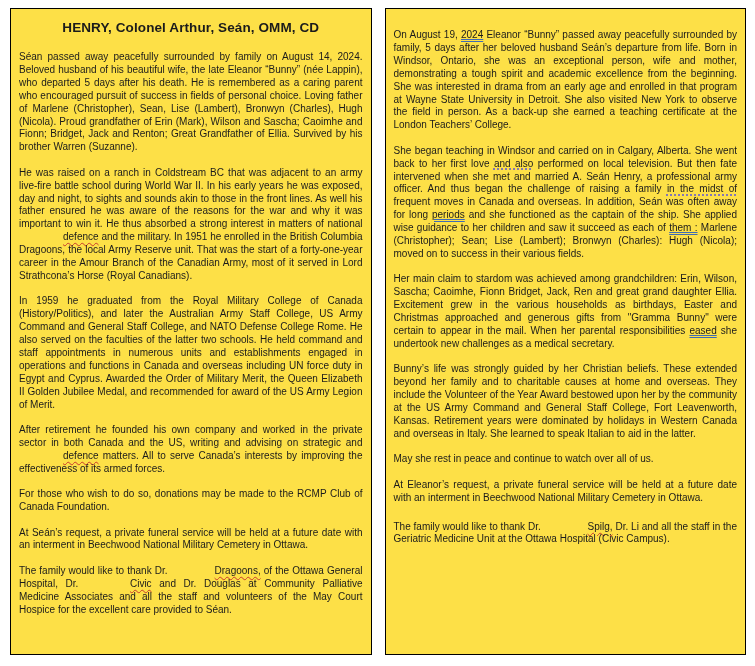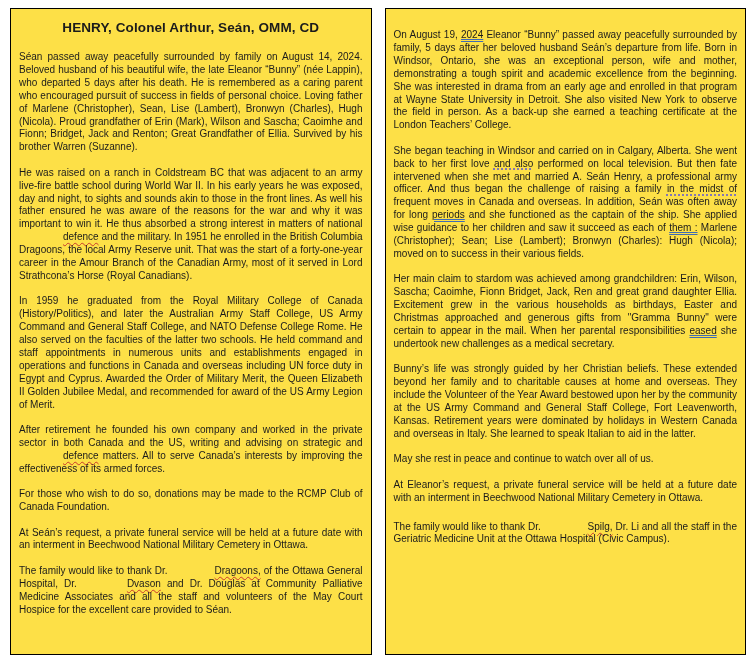--- a/index.html
+++ b/index.html
@@ -76,21 +76,21 @@
     <div class="heading">
       <div>HENRY, Colonel Arthur, Seán, OMM, CD</div>
     </div>
     <div class="bodytext">
         <p>Séan passed away peacefully surrounded by family on August 14, 2024. Beloved husband of his beautiful wife, the late Eleanor “Bunny” (née Lappin), who departed 5 days after his death. He is remembered as a caring parent who encouraged pursuit of success in fields of personal choice. Loving father of Marlene (Christopher), Sean, Lise (Lambert), Bronwyn (Charles), Hugh (Nicola). Proud grandfather of Erin (Mark), Wilson and Sascha; Caoimhe and Fionn; Bridget, Jack and Renton; Great Grandfather of Ellia. Survived by his brother Warren (Suzanne).</p>
         <p>He was raised on a ranch in Coldstream BC that was adjacent to an army live-fire battle school during World War II. In his early years he was exposed, day and night, to sights and sounds akin to those in the front lines. As well his father ensured he was aware of the reasons for the war and why it was important to win it. He thus absorbed a strong interest in matters of national <span class="mk-red">defence</span> and the military. In 1951 he enrolled in the British Columbia Dragoons, the local Army Reserve unit. That was the start of a forty-one-year career in the Amour Branch of the Canadian Army, most of it served in Lord Strathcona’s Horse (Royal Canadians).</p>
         <p>In 1959 he graduated from the Royal Military College of Canada (History/Politics), and later the Australian Army Staff College, US Army Command and General Staff College, and NATO Defense College Rome. He also served on the faculties of the latter two schools. He held command and staff appointments in numerous units and establishments engaged in operations and functions in Canada and overseas including UN force duty in Egypt and Cyprus. Awarded the Order of Military Merit, the Queen Elizabeth II Golden Jubilee Medal, and recommended for award of the US Army Legion of Merit.</p>
         <p>After retirement he founded his own company and worked in the private sector in both Canada and the US, writing and advising on strategic and <span class="mk-red">defence</span> matters. All to serve Canada’s interests by improving the effectiveness of its armed forces.</p>
         <p>For those who wish to do so, donations may be made to the RCMP Club of Canada Foundation.</p>
         <p>At Seán’s request, a private funeral service will be held at a future date with an interment in Beechwood National Military Cemetery in Ottawa.</p>
-        <p>The family would like to thank Dr. <span class="mk-red">Dragoons,</span> of the Ottawa General Hospital, Dr. <span class="mk-red">Dvason</span> and Dr. Douglas at Community Palliative Medicine Associates and all the staff and volunteers of the May Court Hospice for the excellent care provided to Séan.</p>
+        <p>The family would like to thank Dr. <span class="mk-red">Dragoons,</span> of the Ottawa General Hospital, Dr. <span class="mk-red">Civic</span> and Dr. Douglas at Community Palliative Medicine Associates and all the staff and volunteers of the May Court Hospice for the excellent care provided to Séan.</p>
       </div>
   </div>
 
   <div class="col">
     <div class="heading">
     </div>
     <div class="bodytext">
         <p>On August 19, <span class="mk-blue">2024</span> Eleanor “Bunny” passed away peacefully surrounded by family, 5 days after her beloved husband Seán’s departure from life. Born in Windsor, Ontario, she was an exceptional person, wife and mother, demonstrating a tough spirit and academic excellence from the beginning. She was interested in drama from an early age and enrolled in that program at Wayne State University in Detroit. She also visited New York to observe the field in person. As a back-up she earned a teaching certificate at the London Teachers’ College.</p>
         <p>She began teaching in Windsor and carried on in Calgary, Alberta. She went back to her first love <span class="mk-dot">and also</span> performed on local television. But then fate intervened when she met and married A. Seán Henry, a professional army officer. And thus began the challenge of raising a family <span class="mk-dot">in the midst of</span> frequent moves in Canada and overseas. In addition, Seán was often away for long <span class="mk-blue">periods</span> and she functioned as the captain of the ship. She applied wise guidance to her children and saw it succeed as each of <span class="mk-blue">them :</span> Marlene (Christopher); Sean; Lise (Lambert); Bronwyn (Charles): Hugh (Nicola); moved on to success in their various fields.</p>
         <p>Her main claim to stardom was achieved among grandchildren: Erin, Wilson, Sascha; Caoimhe, Fionn Bridget, Jack, Ren and great grand daughter Ellia. Excitement grew in the various households as birthdays, Easter and Christmas approached and generous gifts from "Gramma Bunny" were certain to appear in the mail. When her parental responsibilities <span class="mk-blue">eased</span> she undertook new challenges as a medical secretary.</p>

